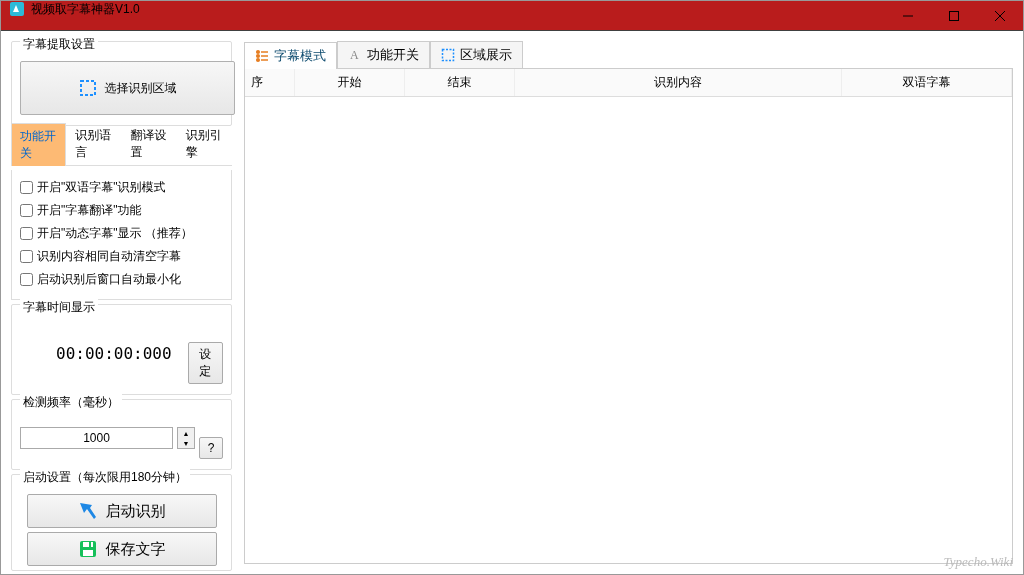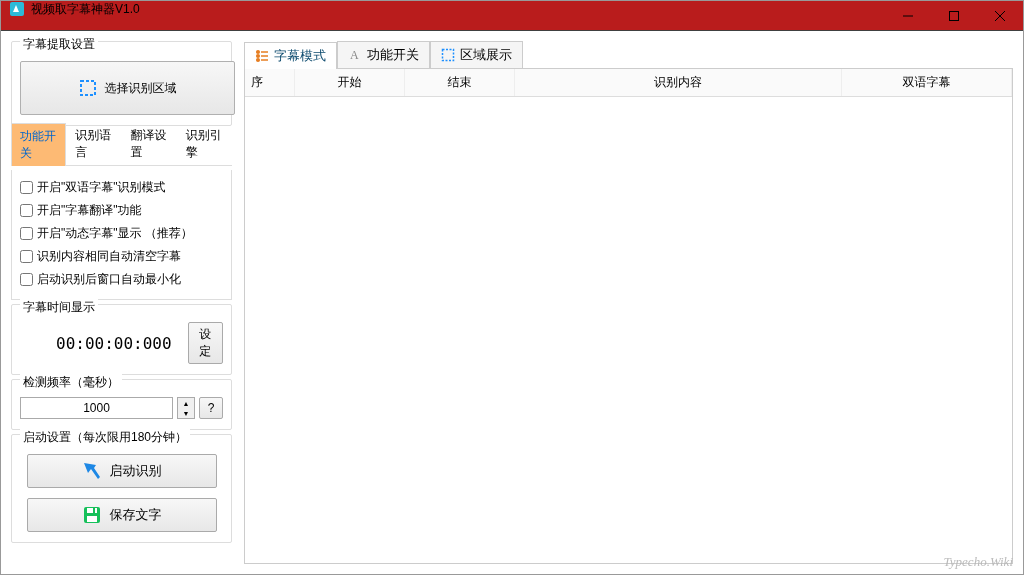--- a/index.html
+++ b/index.html
@@ -15,26 +15,26 @@
 .group { border: 1px solid #ddd; padding: 6px 8px 10px 8px; border-radius: 2px; position: relative; }
 .group-title { position: relative; top: -12px; left: 0; background: #fff; padding: 0 3px; display: inline-block; font-size: 12px; }
 .big-btn { width: 215px; height: 54px; background: linear-gradient(#f7f7f7,#e7e7e7); border: 1px solid #b0b0b0; border-radius: 2px; display: flex; align-items: center; justify-content: center; gap: 8px; cursor: pointer; margin-top: -4px; }
 .tabstrip { display: flex; border-bottom: 1px solid #ddd; margin-bottom: 4px; margin-top: -8px; }
 .tab { padding: 4px 8px; border: 1px solid transparent; border-bottom: none; cursor: pointer; font-size: 12px; }
 .tab.active { border-color: #ddd; background: #fdba74; position: relative; top: 1px; color: #0066cc; }
 .checkrow { display: flex; align-items: center; gap: 4px; padding: 3px 0; font-size: 12px; }
 .checkrow input { margin: 0; }
 .time-row { display: flex; align-items: center; gap: 8px; margin-top: -6px; }
 .time-val { font-family: monospace; font-size: 16px; padding-left: 36px; }
-.btn { padding: 3px 10px; background: linear-gradient(#f7f7f7,#e7e7e7); border: 1px solid #aaa; border-radius: 2px; cursor: pointer; font-size: 12px; }
+.btn { padding: 3px 10px; background: linear-gradient(#f7f7f7,#e7e7e7); border: 1px solid #aaa; border-radius: 2px; cursor: pointer; font-size: 12px; margin-top: 20px; }
 .freq-row { display: flex; gap: 4px; align-items: center; margin-top: -6px; }
 .numbox { flex: 1; border: 1px solid #aaa; height: 22px; display: flex; align-items: center; justify-content: center; background:#fff; }
 .spinner { width: 18px; height: 22px; display: flex; flex-direction: column; border: 1px solid #aaa; }
 .spinner div { flex:1; display:flex; align-items:center; justify-content:center; font-size:7px; cursor:pointer; background: #f0f0f0; }
-.action-btn { width: 190px; height: 34px; margin: 10px auto; display: flex; align-items: center; justify-content: center; gap: 8px; background: linear-gradient(#f7f7f7,#e7e7e7); border: 1px solid #aaa; border-radius: 2px; cursor: pointer; font-size:13px; }
+.action-btn { width: 190px; height: 34px; margin: 4px auto; display: flex; align-items: center; justify-content: center; gap: 8px; background: linear-gradient(#f7f7f7,#e7e7e7); border: 1px solid #aaa; border-radius: 2px; cursor: pointer; font-size:15px; }
 .right { flex:1; display:flex; flex-direction: column; }
 .r-tabs { display:flex; gap:0; border-bottom:1px solid #ccc; }
 .r-tab { padding:4px 10px; border:1px solid #ccc; border-bottom:none; background:#f5f5f5; display:flex; align-items:center; gap:5px; cursor:pointer; font-size:13px; }
 .r-tab.active { background:#fff; color:#0c4a6e; position:relative; top:1px; }
 .table { flex:1; border:1px solid #ccc; border-top:none; display:flex; flex-direction:column; }
 .thead { display:flex; border-bottom:1px solid #ddd; background:#fafafa; }
 .thead div { padding:5px 6px; font-size:12px; border-right:1px solid #eee; }
 .col-seq { width:50px; }
 .col-start { width:110px; text-align:center; }
 .col-end { width:110px; text-align:center; }

